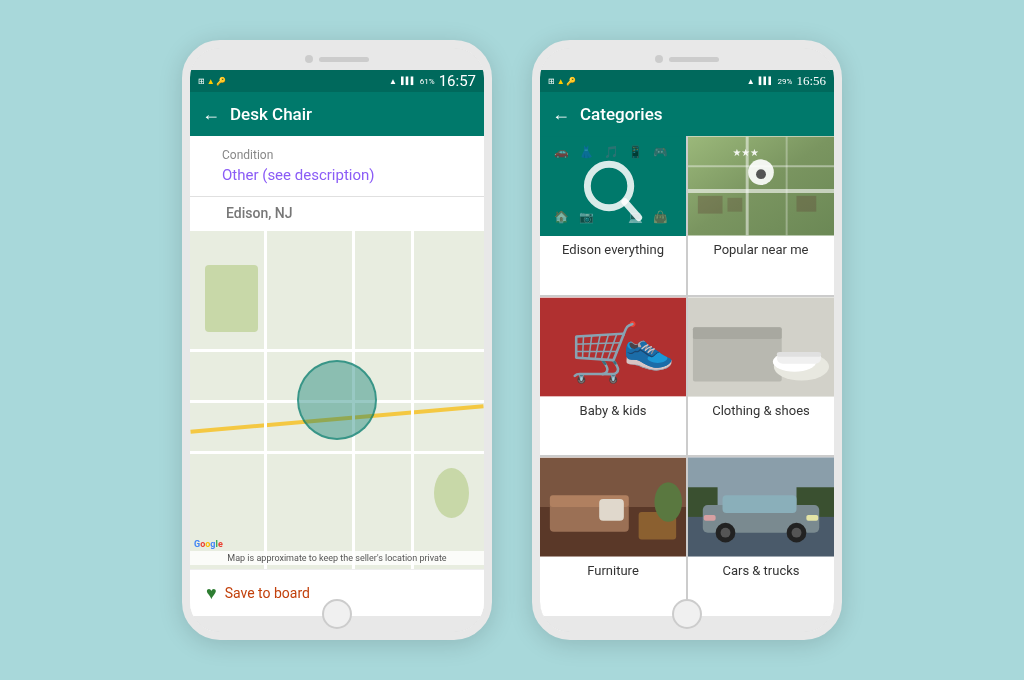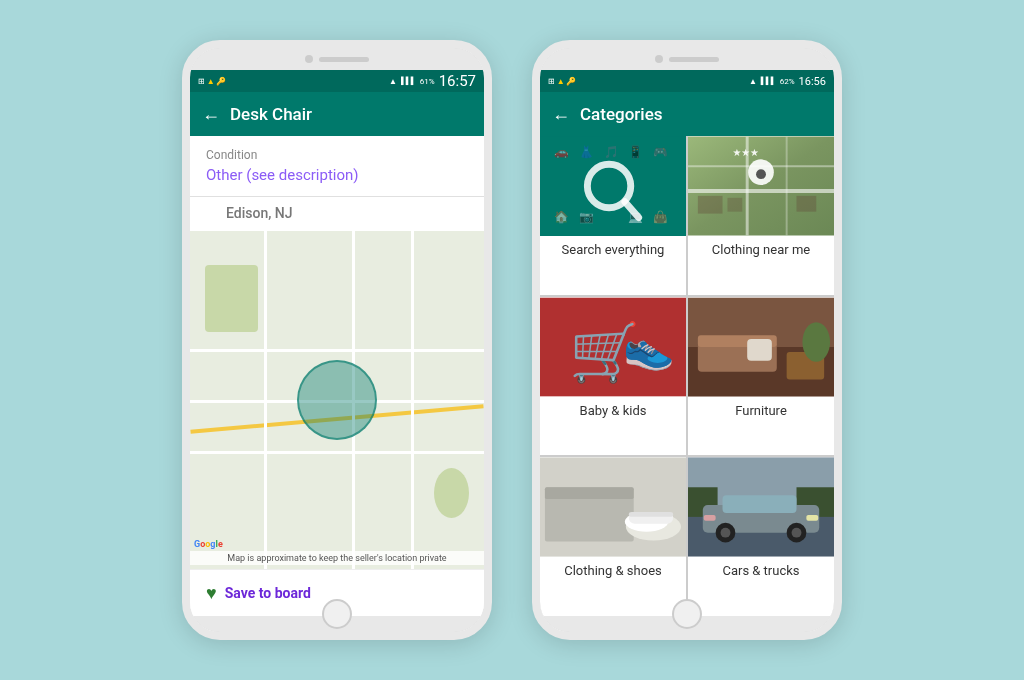--- a/index.html
+++ b/index.html
@@ -99,21 +99,21 @@
     .phone-content {
       flex: 1;
       background: white;
       overflow: hidden;
       display: flex;
       flex-direction: column;
     }
 
     
     .detail-section {
-      padding: 12px 16px;
+      padding: 12px 32px;
       border-bottom: 1px solid #e0e0e0;
     }
 
     .detail-label {
       font-size: 12px;
       color: #888;
       margin-bottom: 4px;
     }
 
     .detail-value {
@@ -171,23 +171,23 @@
       padding: 12px 16px;
       display: flex;
       align-items: center;
       gap: 8px;
       background: white;
       border-top: 1px solid #eee;
       flex-shrink: 0;
     }
 
     .save-btn-text {
-      color: #6d28d9;
+      color: #c2410c;
       font-size: 14px;
-      font-weight: 700;
+      font-weight: 400;
     }
 
     .heart-icon {
       color: #2e7d32;
       font-size: 18px;
     }
 
     
     .categories-grid {
       flex: 1;
@@ -363,22 +363,22 @@
 
     <div class="status-bar">
       <div class="tiny-icons">
         <span style="font-size:8px;color:white;">⊞</span>
         <span style="font-size:8px;color:#ffcc00;">▲</span>
         <span style="font-size:8px;">🔑</span>
       </div>
       <div class="tiny-icons" style="gap:4px;">
         <span style="font-size:8px;color:white;">▲</span>
         <span style="font-size:7px;color:white;">▌▌▌</span>
-        <span style="font-size:8px;color:white;">62%</span>
-        <span style="font-size:11px;color:white;">16:56</span>
+        <span style="font-size:8px;color:white;">29%</span>
+        <span style="font-size:13px;color:white;font-family:Liberation Serif, serif;">16:56</span>
       </div>
     </div>
 
     <div class="app-bar">
       <span class="back-arrow">←</span>
       <span class="app-bar-title">Categories</span>
     </div>
 
     <div class="phone-content">
       <div class="categories-grid">
@@ -396,21 +396,21 @@
               <text x="115" y="20" font-size="12" fill="rgba(255,255,255,0.5)">🎮</text>
               <text x="15" y="85" font-size="12" fill="rgba(255,255,255,0.5)">🏠</text>
               <text x="40" y="85" font-size="12" fill="rgba(255,255,255,0.5)">📷</text>
               <text x="90" y="85" font-size="12" fill="rgba(255,255,255,0.5)">💻</text>
               <text x="115" y="85" font-size="12" fill="rgba(255,255,255,0.5)">👜</text>
 
               <circle cx="70" cy="50" r="22" fill="none" stroke="rgba(255,255,255,0.85)" stroke-width="7"></circle>
               <line x1="86" y1="66" x2="100" y2="82" stroke="rgba(255,255,255,0.85)" stroke-width="7" stroke-linecap="round"></line>
             </svg>
           </div>
-          <div class="category-label">Search everything</div>
+          <div class="category-label">Edison everything</div>
         </div>
 
         <div class="category-item">
           <div class="cat-thumb">
             <svg width="100%" height="100%" viewBox="0 0 148 100">
 
               <rect width="148" height="100" fill="#8faa7a"></rect>
               <rect x="0" y="0" width="148" height="100" fill="url(#mapgrad)"></rect>
               <defs>
                 <linearGradient id="mapgrad" x1="0" y1="0" x2="1" y2="1">
@@ -428,53 +428,33 @@
               <rect x="10" y="60" width="25" height="18" fill="rgba(100,80,60,0.4)"></rect>
               <rect x="40" y="62" width="15" height="14" fill="rgba(100,80,60,0.35)"></rect>
               <rect x="110" y="60" width="20" height="16" fill="rgba(100,80,60,0.4)"></rect>
 
               <circle cx="74" cy="36" r="13" fill="white" opacity="0.9"></circle>
               <circle cx="74" cy="38" r="5" fill="#555"></circle>
 
               <text x="45" y="20" font-size="10" fill="white" opacity="0.9">★★★</text>
             </svg>
           </div>
-          <div class="category-label">Clothing near me</div>
+          <div class="category-label">Popular near me</div>
         </div>
 
         <div class="category-item">
           <div class="cat-thumb">
             <svg width="100%" height="100%" viewBox="0 0 148 100">
               <rect width="148" height="100" fill="#b03030"></rect>
 
               <text x="30" y="75" font-size="58" fill="rgba(200,220,230,0.9)">🛒</text>
               <text x="85" y="65" font-size="42" fill="rgba(180,200,220,0.85)">👟</text>
             </svg>
           </div>
           <div class="category-label">Baby &amp; kids</div>
-        </div>
-
-        <div class="category-item">
-          <div class="cat-thumb">
-            <svg width="100%" height="100%" viewBox="0 0 148 100">
-              <rect width="148" height="100" fill="#7a5540"></rect>
-
-              <rect x="0" y="50" width="148" height="50" fill="#5a3828"></rect>
-
-              <rect x="10" y="45" width="80" height="30" rx="4" fill="#9b7055"></rect>
-              <rect x="10" y="38" width="80" height="12" rx="3" fill="#b08060"></rect>
-
-              <rect x="60" y="42" width="25" height="22" rx="4" fill="#e0d8cc"></rect>
-
-              <rect x="100" y="55" width="38" height="28" rx="3" fill="#8b6030"></rect>
-
-              <ellipse cx="130" cy="45" rx="14" ry="20" fill="#5a7840"></ellipse>
-            </svg>
-          </div>
-          <div class="category-label">Furniture</div>
         </div>
 
         <div class="category-item">
           <div class="cat-thumb">
             <svg width="100%" height="100%" viewBox="0 0 148 100">
               <rect width="148" height="100" fill="#c8c7bf"></rect>
 
               <rect x="0" y="0" width="148" height="100" fill="#d2d1c9"></rect>
 
               <rect x="5" y="30" width="90" height="55" rx="2" fill="#b8b8b0"></rect>
@@ -485,20 +465,40 @@
               <rect x="90" y="55" width="45" height="12" rx="6" fill="#f0f0f0"></rect>
               <rect x="90" y="55" width="45" height="5" rx="3" fill="#e0e0e0"></rect>
             </svg>
           </div>
           <div class="category-label">Clothing &amp; shoes</div>
         </div>
 
         <div class="category-item">
           <div class="cat-thumb">
             <svg width="100%" height="100%" viewBox="0 0 148 100">
+              <rect width="148" height="100" fill="#7a5540"></rect>
+
+              <rect x="0" y="50" width="148" height="50" fill="#5a3828"></rect>
+
+              <rect x="10" y="45" width="80" height="30" rx="4" fill="#9b7055"></rect>
+              <rect x="10" y="38" width="80" height="12" rx="3" fill="#b08060"></rect>
+
+              <rect x="60" y="42" width="25" height="22" rx="4" fill="#e0d8cc"></rect>
+
+              <rect x="100" y="55" width="38" height="28" rx="3" fill="#8b6030"></rect>
+
+              <ellipse cx="130" cy="45" rx="14" ry="20" fill="#5a7840"></ellipse>
+            </svg>
+          </div>
+          <div class="category-label">Furniture</div>
+        </div>
+
+        <div class="category-item">
+          <div class="cat-thumb">
+            <svg width="100%" height="100%" viewBox="0 0 148 100">
               <rect width="148" height="100" fill="#5a6a7a"></rect>
 
               <rect x="0" y="0" width="148" height="55" fill="#8a9eaa"></rect>
               <rect x="0" y="55" width="148" height="45" fill="#4a5a6a"></rect>
 
               <rect x="0" y="30" width="30" height="30" fill="#3a5030"></rect>
               <rect x="110" y="30" width="40" height="30" fill="#3a5030"></rect>
 
               <rect x="15" y="48" width="118" height="28" rx="5" fill="#7a8a90"></rect>
 

